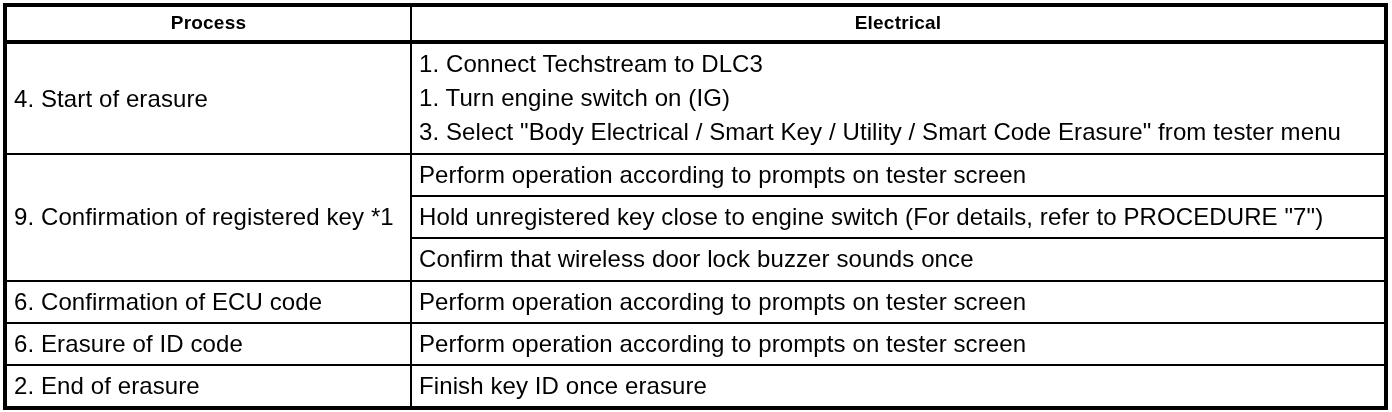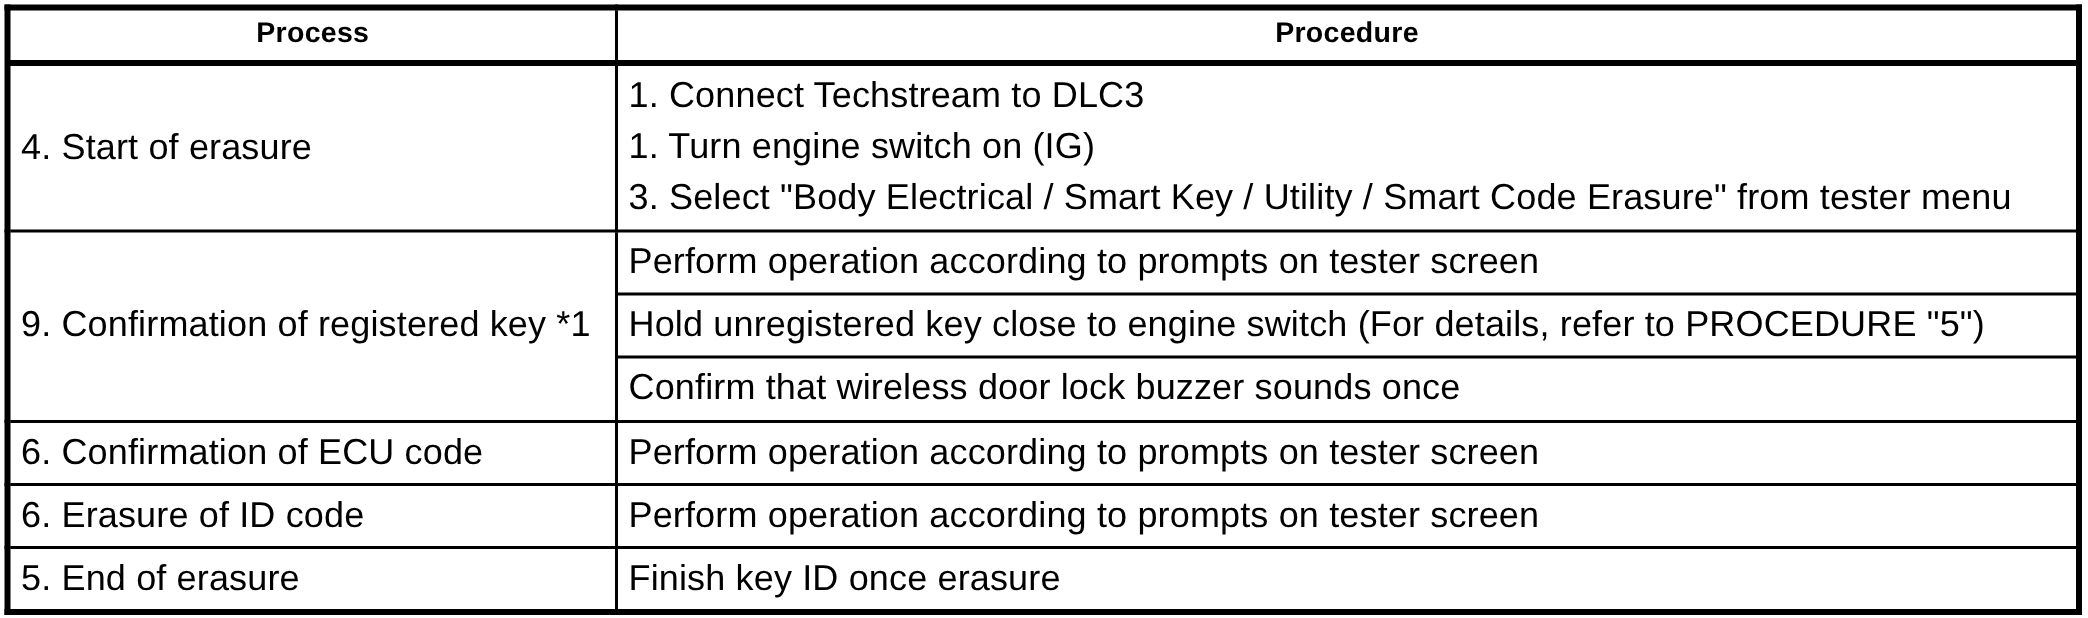--- a/index.html
+++ b/index.html
@@ -89,57 +89,57 @@
 
 <div class="table-wrap">
   <table class="proc-table">
     <colgroup>
       <col class="col-process">
       <col class="col-procedure">
     </colgroup>
     <thead>
       <tr>
         <th class="th-process">Process</th>
-        <th class="th-procedure">Procedure</th>
+        <th class="th-procedure">Electrical</th>
       </tr>
     </thead>
     <tbody>
 
       <tr class="row-start-erasure">
         <td class="process-cell">4. Start of erasure</td>
         <td class="procedure-cell">
           <span class="step-lines">
             <span class="step-line">1. Connect Techstream to DLC3</span>
             <span class="step-line">1. Turn engine switch on (IG)</span>
             <span class="step-line">3. Select "Body Electrical / Smart Key / Utility / Smart Code Erasure" from tester menu</span>
           </span>
         </td>
       </tr>
 
       <tr class="row-sub">
         <td class="process-cell" rowspan="3">9. Confirmation of registered key *1</td>
         <td class="procedure-cell">Perform operation according to prompts on tester screen</td>
       </tr>
       <tr class="row-sub">
-        <td class="procedure-cell">Hold unregistered key close to engine switch (For details, refer to PROCEDURE "5")</td>
+        <td class="procedure-cell">Hold unregistered key close to engine switch (For details, refer to PROCEDURE "7")</td>
       </tr>
       <tr class="row-sub">
         <td class="procedure-cell">Confirm that wireless door lock buzzer sounds once</td>
       </tr>
 
       <tr class="row-std">
         <td class="process-cell">6. Confirmation of ECU code</td>
         <td class="procedure-cell">Perform operation according to prompts on tester screen</td>
       </tr>
 
       <tr class="row-std">
         <td class="process-cell">6. Erasure of ID code</td>
         <td class="procedure-cell">Perform operation according to prompts on tester screen</td>
       </tr>
 
       <tr class="row-std last-row">
-        <td class="process-cell no-bottom">5. End of erasure</td>
+        <td class="process-cell no-bottom">2. End of erasure</td>
         <td class="procedure-cell no-bottom">Finish key ID once erasure</td>
       </tr>
 
     </tbody>
   </table>
 </div>
 
 </body></html>

